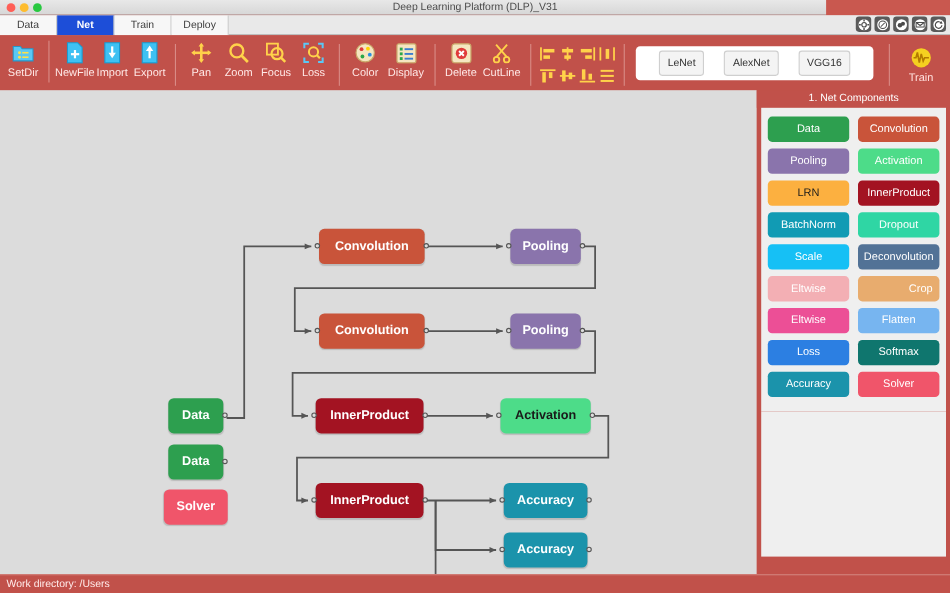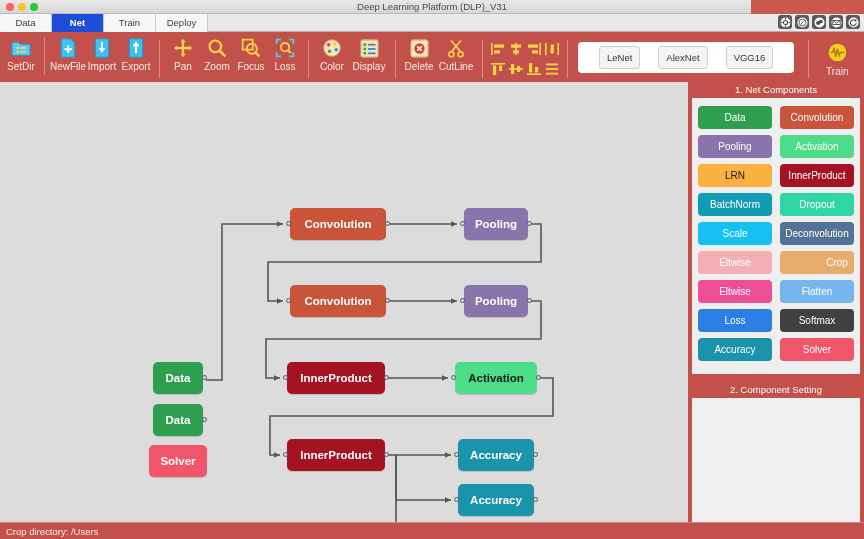--- a/index.html
+++ b/index.html
@@ -554,24 +554,23 @@
     <div class="comp" style="background:#a31322;">InnerProduct</div>
     <div class="comp" style="background:#119bb4;">BatchNorm</div>
     <div class="comp" style="background:#2fd6a4;">Dropout</div>
     <div class="comp" style="background:#16c0f5;">Scale</div>
     <div class="comp" style="background:#527296;">Deconvolution</div>
     <div class="comp" style="background:#f3afb4;">Eltwise</div>
     <div class="comp" style="background:#e8ac6e;padding-left:40px;">Crop</div>
     <div class="comp" style="background:#ec4f96;">Eltwise</div>
     <div class="comp" style="background:#77b5f0;">Flatten</div>
     <div class="comp" style="background:#2c7fe2;">Loss</div>
-    <div class="comp" style="background:#404040;">Softmax</div>
+    <div class="comp" style="background:#0f766e;">Softmax</div>
     <div class="comp" style="background:#1b93ab;">Accuracy</div>
     <div class="comp" style="background:#f0556a;">Solver</div>
   </div>
 
-  <div class="panel-header" style="margin-top:8px;">2. Component Setting</div>
   <div id="setting-body"></div>
 </div>
 
 <div id="statusbar">
-  <span id="statustext">Crop directory: /Users</span>
+  <span id="statustext">Work directory: /Users</span>
 </div>
 
 </body></html>

